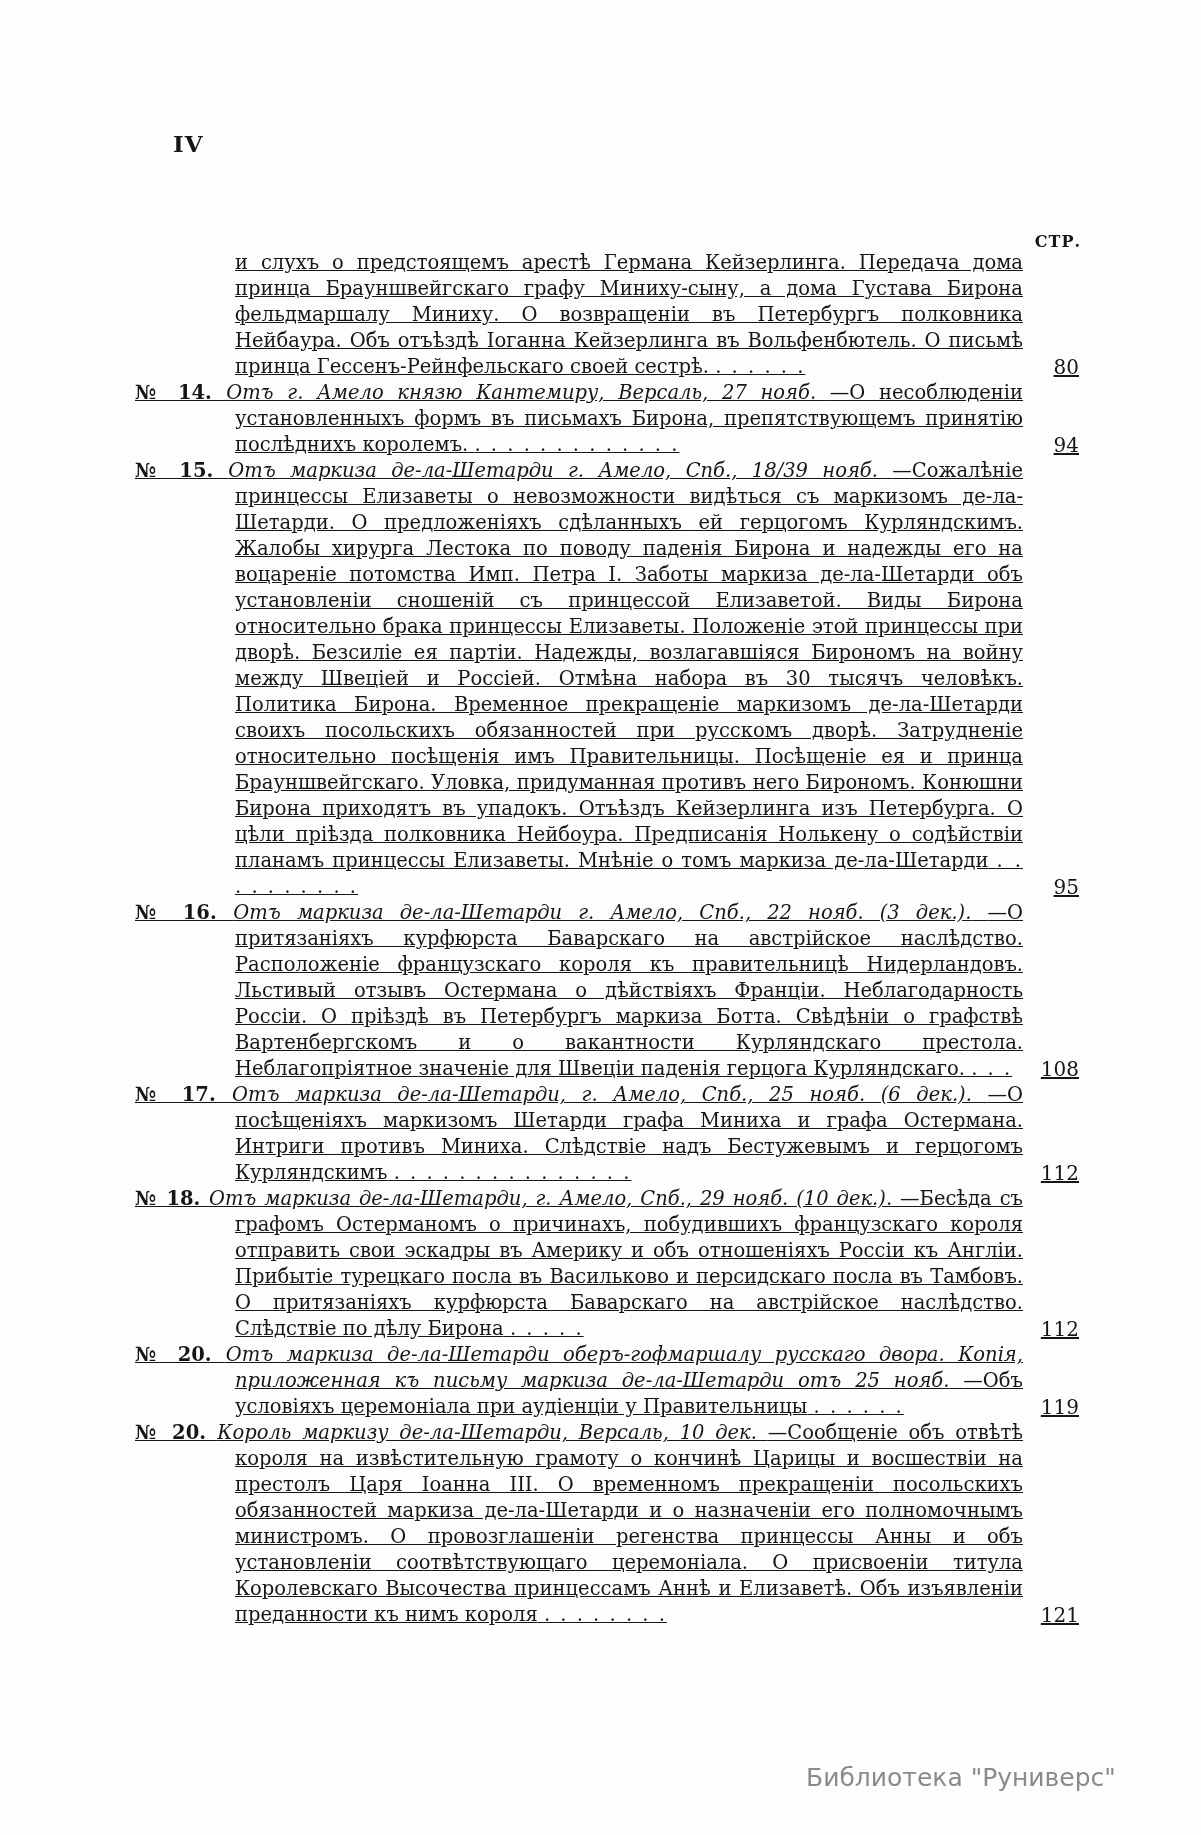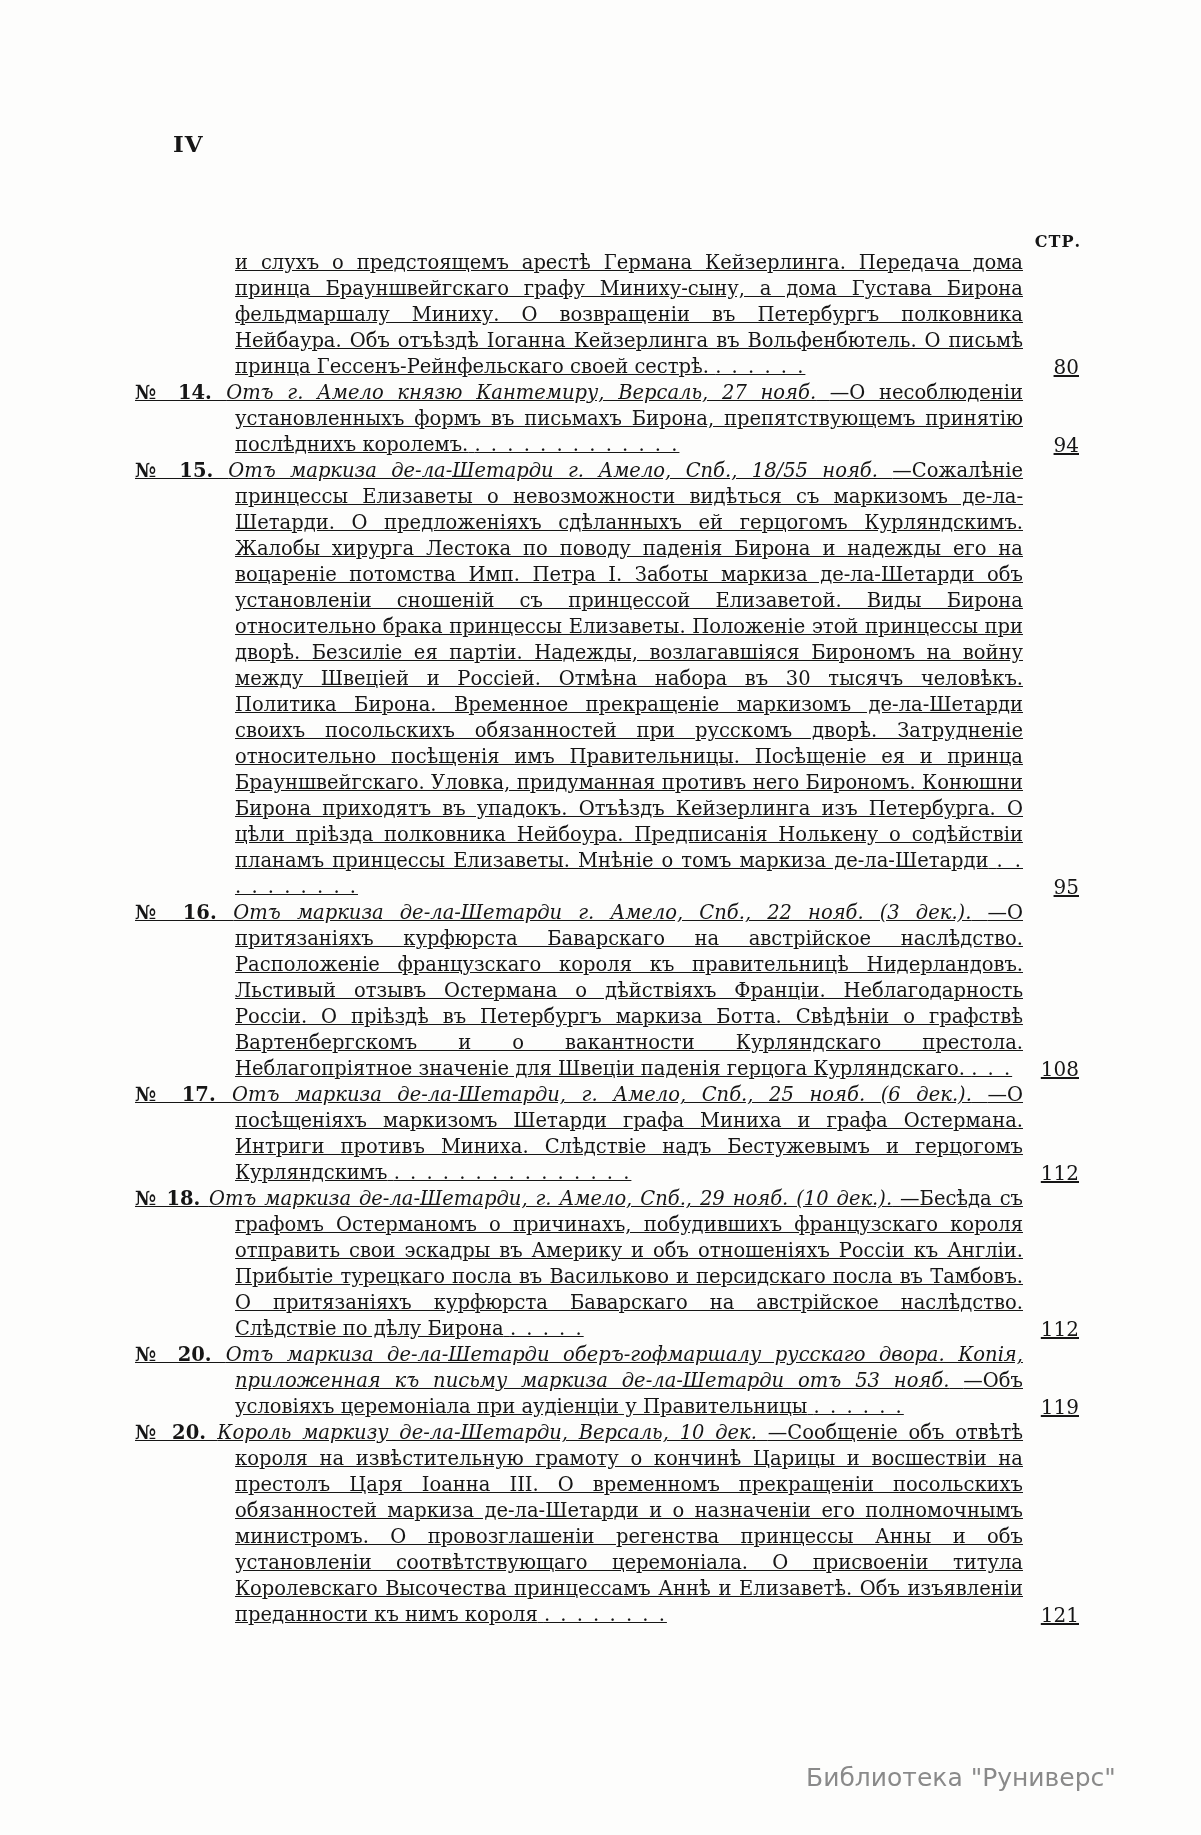--- a/index.html
+++ b/index.html
@@ -79,21 +79,21 @@
       <span class="entry-heading">Отъ г. Амело князю Кантемиру, Версаль, 27 нояб.</span>
       <span class="entry-body">—О несоблюденіи установленныхъ формъ въ письмахъ Бирона, препятствующемъ принятію послѣднихъ королемъ.</span>
       <span class="entry-leader"> . . . . . . . . . . . . .</span>
     </p>
     <div class="entry-page">94</div>
   </div>
 
   <div class="entry">
     <p class="entry-text">
       <span class="entry-no">№ 15. </span>
-      <span class="entry-heading">Отъ маркиза де-ла-Шетарди г. Амело, Спб., 18/55 нояб.</span>
+      <span class="entry-heading">Отъ маркиза де-ла-Шетарди г. Амело, Спб., 18/39 нояб.</span>
       <span class="entry-body">—Сожалѣніе принцессы Елизаветы о невозможности видѣться съ маркизомъ де-ла-Шетарди. О предложеніяхъ сдѣланныхъ ей герцогомъ Курляндскимъ. Жалобы хирурга Лестока по поводу паденія Бирона и надежды его на воцареніе потомства Имп. Петра I. Заботы маркиза де-ла-Шетарди объ установленіи сношеній съ принцессой Елизаветой. Виды Бирона относительно брака принцессы Елизаветы. Положеніе этой принцессы при дворѣ. Безсиліе ея партіи. Надежды, возлагавшіяся Бирономъ на войну между Швеціей и Россіей. Отмѣна набора въ 30 тысячъ человѣкъ. Политика Бирона. Временное прекращеніе маркизомъ де-ла-Шетарди своихъ посольскихъ обязанностей при русскомъ дворѣ. Затрудненіе относительно посѣщенія имъ Правительницы. Посѣщеніе ея и принца Брауншвейгскаго. Уловка, придуманная противъ него Бирономъ. Конюшни Бирона приходятъ въ упадокъ. Отъѣздъ Кейзерлинга изъ Петербурга. О цѣли пріѣзда полковника Нейбоура. Предписанія Нолькену о содѣйствіи планамъ принцессы Елизаветы. Мнѣніе о томъ маркиза де-ла-Шетарди</span>
       <span class="entry-leader"> . . . . . . . . . .</span>
     </p>
     <div class="entry-page">95</div>
   </div>
 
   <div class="entry">
     <p class="entry-text">
       <span class="entry-no">№ 16. </span>
       <span class="entry-heading">Отъ маркиза де-ла-Шетарди г. Амело, Спб., 22 нояб. (3 дек.).</span>
@@ -119,21 +119,21 @@
       <span class="entry-heading">Отъ маркиза де-ла-Шетарди, г. Амело, Спб., 29 нояб. (10 дек.).</span>
       <span class="entry-body">—Бесѣда съ графомъ Остерманомъ о причинахъ, побудившихъ французскаго короля отправить свои эскадры въ Америку и объ отношеніяхъ Россіи къ Англіи. Прибытіе турецкаго посла въ Васильково и персидскаго посла въ Тамбовъ. О притязаніяхъ курфюрста Баварскаго на австрійское наслѣдство. Слѣдствіе по дѣлу Бирона</span>
       <span class="entry-leader"> . . . . .</span>
     </p>
     <div class="entry-page">112</div>
   </div>
 
   <div class="entry">
     <p class="entry-text">
       <span class="entry-no">№ 20. </span>
-      <span class="entry-heading">Отъ маркиза де-ла-Шетарди оберъ-гофмаршалу русскаго двора. Копія, приложенная къ письму маркиза де-ла-Шетарди отъ 53 нояб.</span>
+      <span class="entry-heading">Отъ маркиза де-ла-Шетарди оберъ-гофмаршалу русскаго двора. Копія, приложенная къ письму маркиза де-ла-Шетарди отъ 25 нояб.</span>
       <span class="entry-body">—Объ условіяхъ церемоніала при аудіенціи у Правительницы</span>
       <span class="entry-leader"> . . . . . .</span>
     </p>
     <div class="entry-page">119</div>
   </div>
 
   <div class="entry">
     <p class="entry-text">
       <span class="entry-no">№ 20. </span>
       <span class="entry-heading">Король маркизу де-ла-Шетарди, Версаль, 10 дек.</span>

